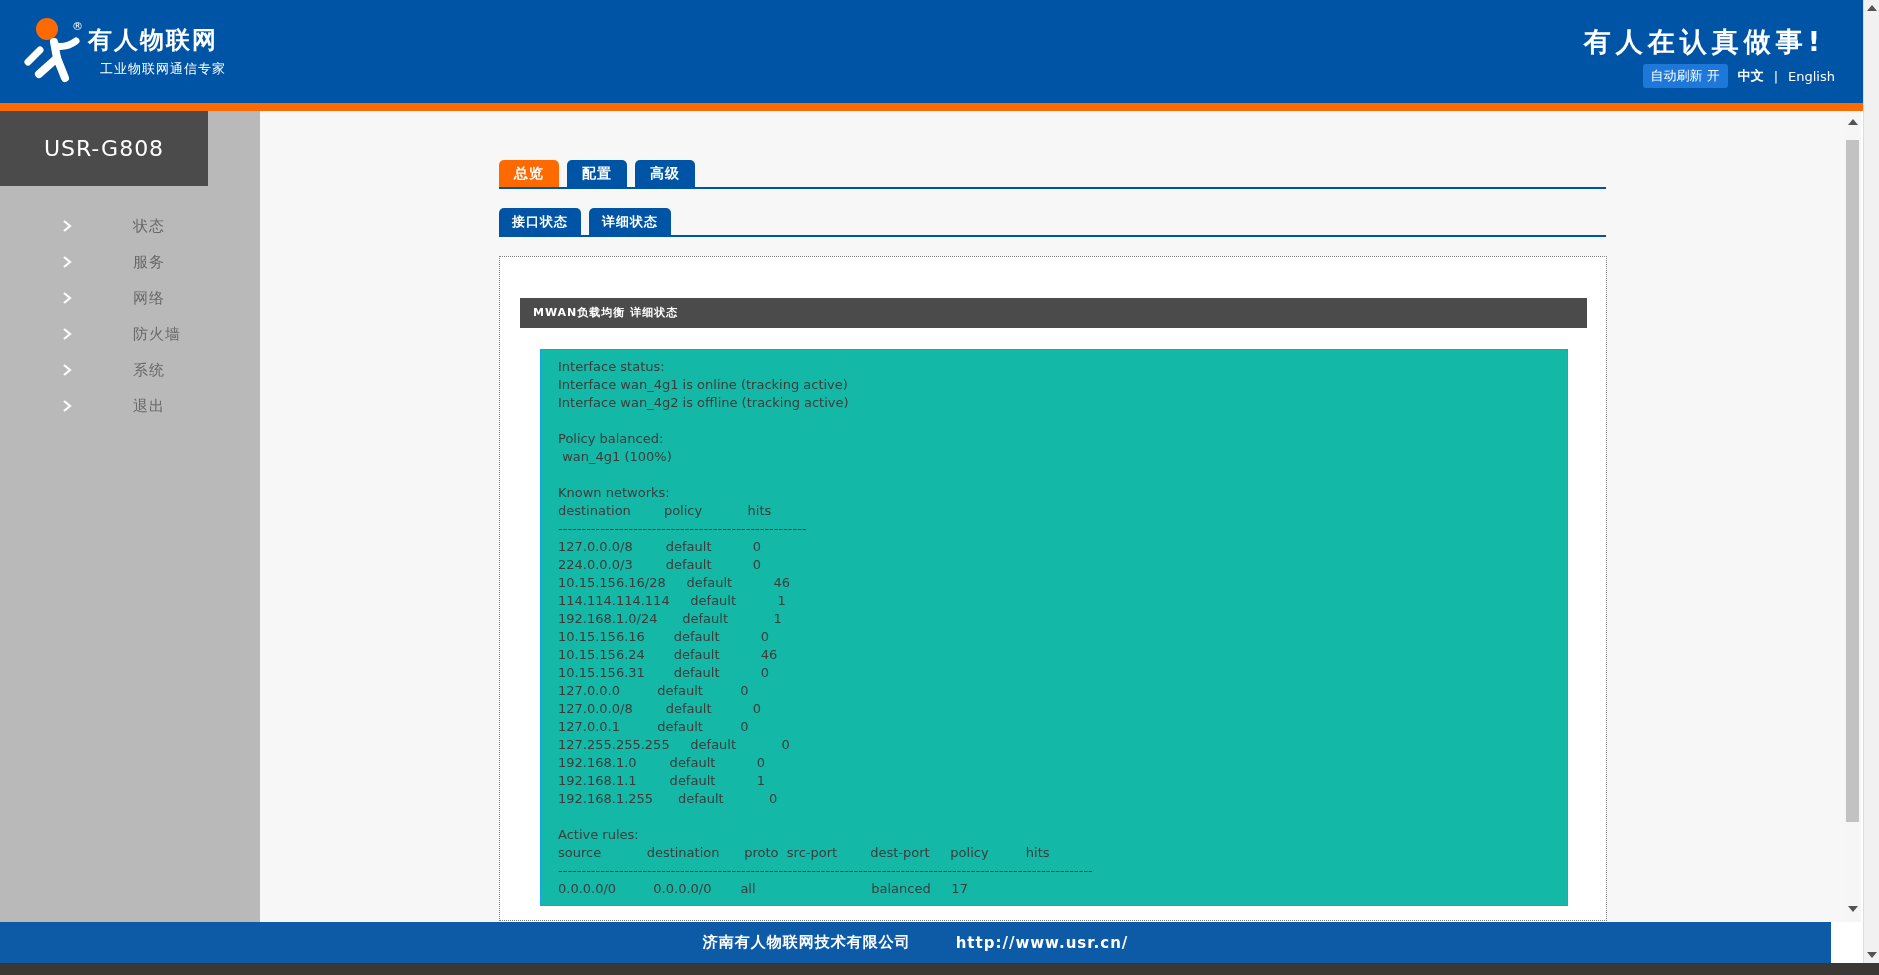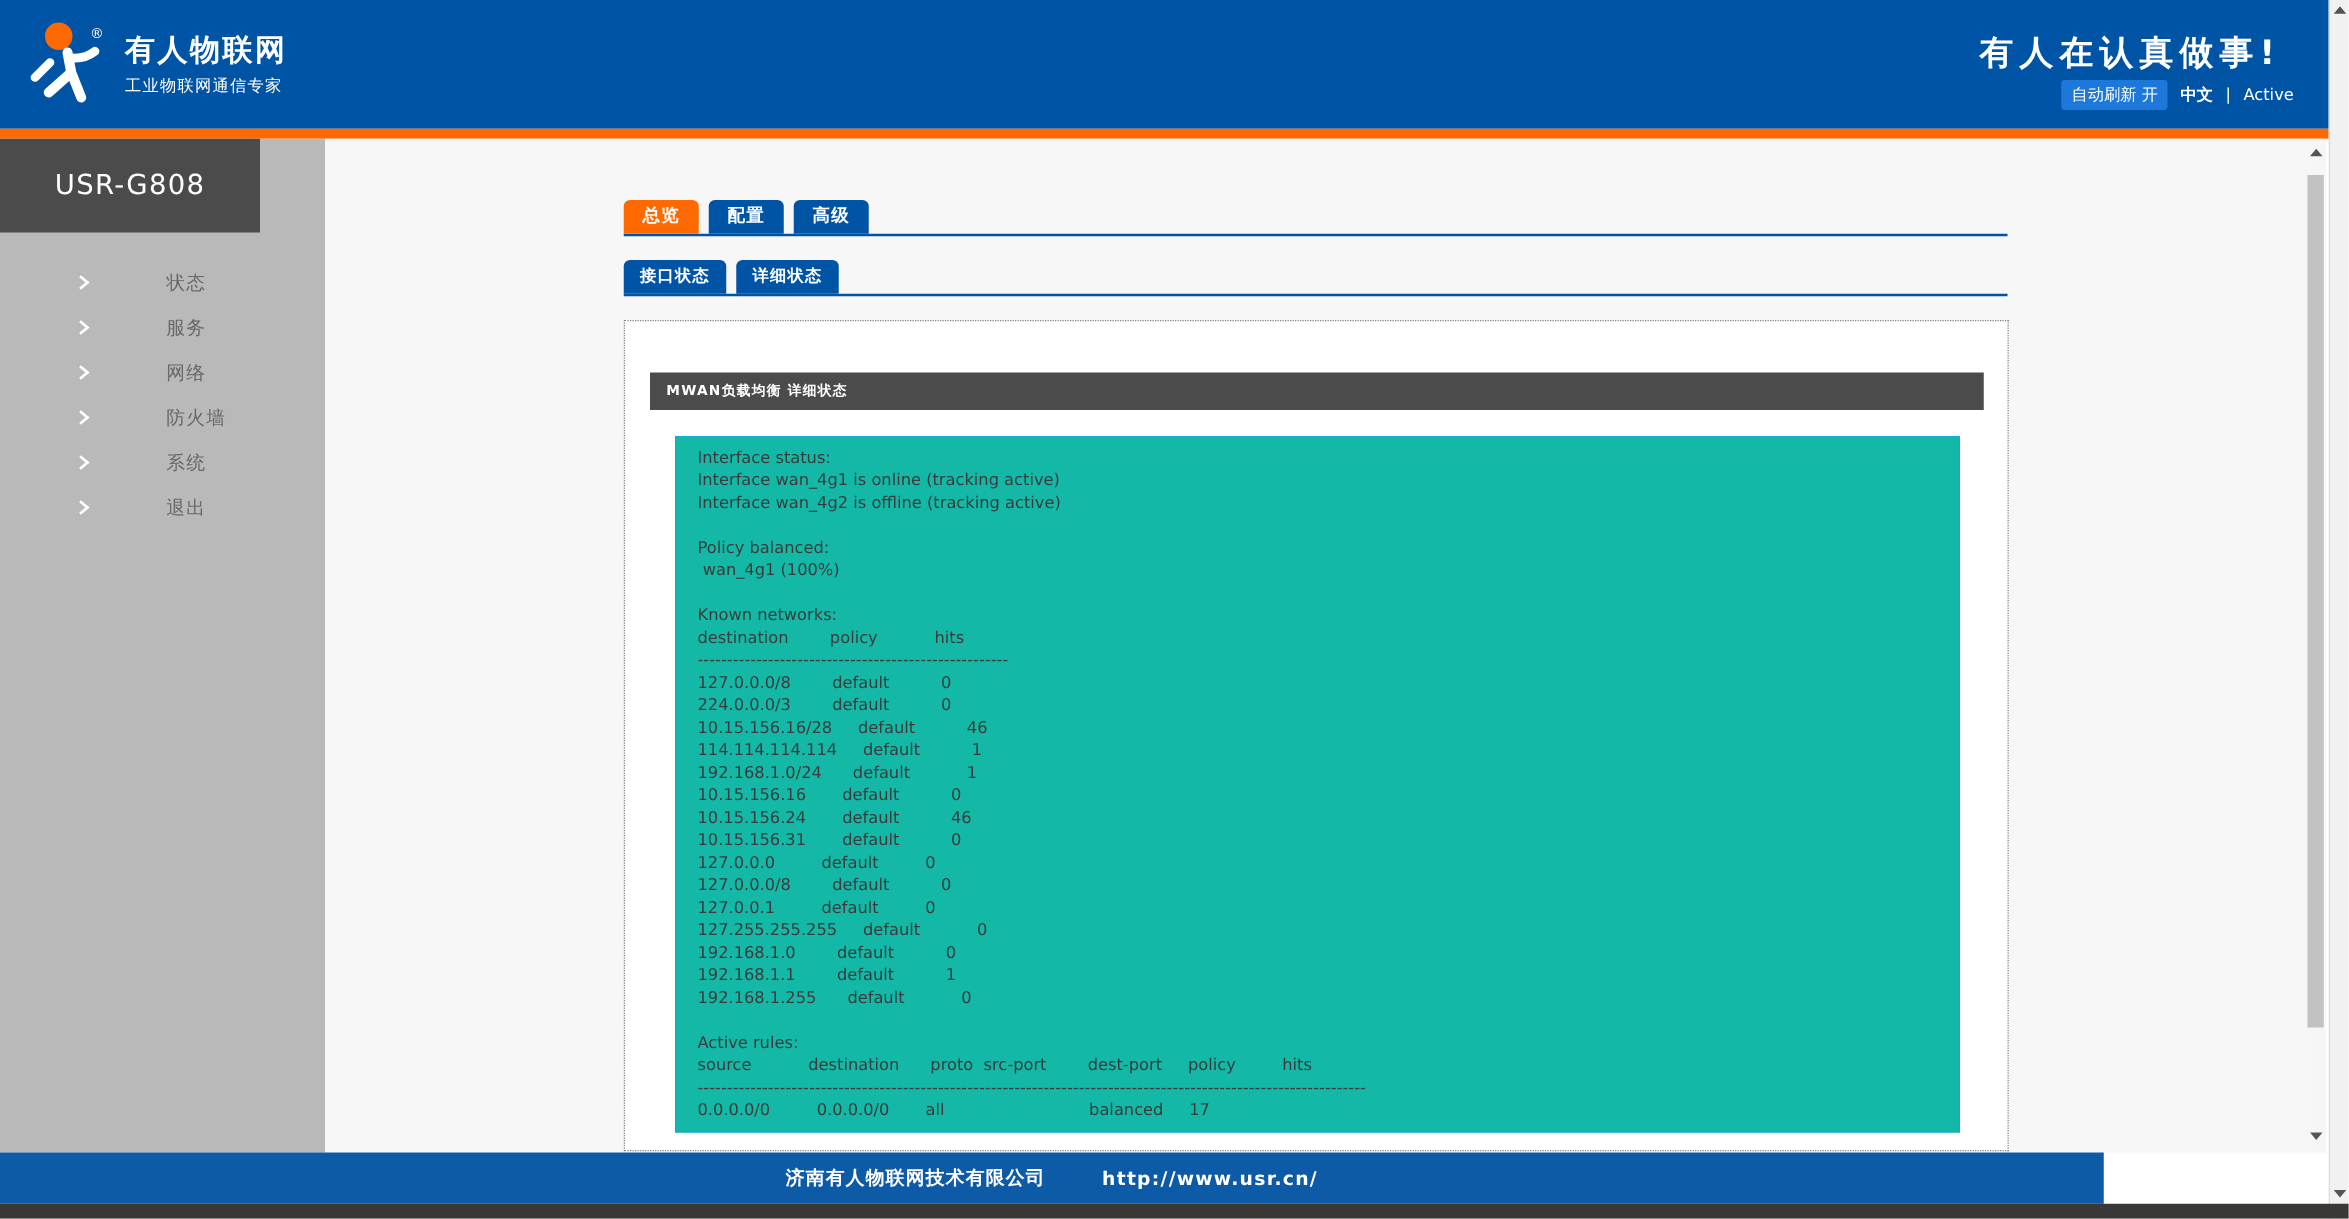--- a/index.html
+++ b/index.html
@@ -4,21 +4,21 @@
 <style>
   * { box-sizing: border-box; margin: 0; padding: 0; }
   html, body { width: 1879px; height: 975px; overflow: hidden; background: #fff;
     font-family: "DejaVu Sans", "Liberation Sans", sans-serif; }
   #stage { position: relative; width: 1879px; height: 975px; background: #fff; }
 
   
   .header { position: absolute; left: 0; top: 0; width: 1863px; height: 103px; background: #0054a6; }
   .logo-wrap { position: absolute; left: 20px; top: 14px; width: 64px; height: 74px; }
   .reg-mark { position: absolute; left: 72px; top: 20px; color: #fff; font-size: 11px; }
-  .brand-name { position: absolute; left: 100px; top: 24px; color: #fff; font-size: 24px; font-weight: bold; letter-spacing: 2px; }
+  .brand-name { position: absolute; left: 88px; top: 24px; color: #fff; font-size: 24px; font-weight: bold; letter-spacing: 2px; }
   .brand-tagline { position: absolute; left: 100px; top: 60px; color: #fff; font-size: 13px; letter-spacing: 1px; }
   .slogan { position: absolute; right: 38px; top: 24px; color: #fff; font-size: 27px; font-weight: bold; letter-spacing: 5px; }
   .header-right { position: absolute; right: 28px; top: 64px; display: flex; align-items: center; gap: 10px; }
   .auto-refresh { background: #1d78da; color: #fff; font-size: 13px; padding: 3px 8px; border-radius: 3px; cursor: pointer; }
   .lang { color: #fff; font-size: 13px; cursor: pointer; }
   .lang-zh { font-weight: 600; }
   .lang-div { color: #fff; font-size: 13px; }
   .orange-line { position: absolute; left: 0; top: 103px; width: 1863px; height: 8px; background: #ff6a00; }
 
   
@@ -43,21 +43,21 @@
   .panel { position: absolute; left: 239px; top: 145px; width: 1108px; height: 665px;
     background: #fff; border: 1px dotted #808080; }
   .panel-title { position: absolute; left: 20px; top: 41px; width: 1067px; height: 30px; background: #4b4b4b;
     color: #fff; font-size: 11px; font-weight: bold; line-height: 30px; padding-left: 13px; letter-spacing: 1px; }
   .status-box { position: absolute; left: 40px; top: 92px; width: 1028px; height: 557px;
     background: #14b8a6; border: 1px solid #0ea5e9; overflow: hidden; }
   .status-box pre { margin: 0; padding: 8px 0 0 17px; font-family: "DejaVu Sans", sans-serif;
     font-size: 13px; line-height: 18px; color: #3c3c3c; white-space: pre; }
 
   
-  .footer { position: absolute; left: 0; top: 922px; width: 1683px; height: 41px; background: #0d5aa7;
+  .footer { position: absolute; left: 0; top: 922px; width: 1831px; height: 41px; background: #0d5aa7;
     display: flex; align-items: center; justify-content: center; gap: 45px; }
   .footer span { color: #fff; font-size: 15px; font-weight: bold; letter-spacing: 1px; }
   .bottom-strip { position: absolute; left: 0; top: 963px; width: 1879px; height: 12px; background: #3b3734; z-index: 30; }
 
   
   .sb-outer { position: absolute; right: 0; top: 0; width: 16px; height: 975px; background: #f1f1f1; border-left: 1px solid #dcdcdc; z-index: 20; }
   .sb-inner { position: absolute; left: 1844px; top: 111px; width: 17px; height: 811px; background: #f6f6f6; z-index: 10; }
   .sb-thumb { position: absolute; left: 2px; top: 29px; width: 13px; height: 682px; background: #c2c2c2; }
   .arr { width: 0; height: 0; border-left: 5px solid transparent; border-right: 5px solid transparent; position: absolute; left: 3px; }
   .arr.up { border-bottom: 6px solid #545454; }
@@ -83,21 +83,21 @@
       </svg>
     </div>
     <span class="reg-mark">®</span>
     <div class="brand-name">有人物联网</div>
     <div class="brand-tagline">工业物联网通信专家</div>
     <div class="slogan">有人在认真做事!</div>
     <div class="header-right">
       <span class="auto-refresh">自动刷新 开</span>
       <span class="lang lang-zh">中文</span>
       <span class="lang-div">|</span>
-      <span class="lang">Active</span>
+      <span class="lang">English</span>
     </div>
   </div>
   <div class="orange-line"></div>
 
   <div class="sidebar">
     <div class="sidebar-header">USR-G808</div>
     <div class="menu">
       <div class="menu-item">
         <svg class="chev" viewBox="0 0 10 14">
             <polyline points="2,2 8,7 2,12" stroke="#fff" stroke-width="2.2" fill="none"></polyline>

